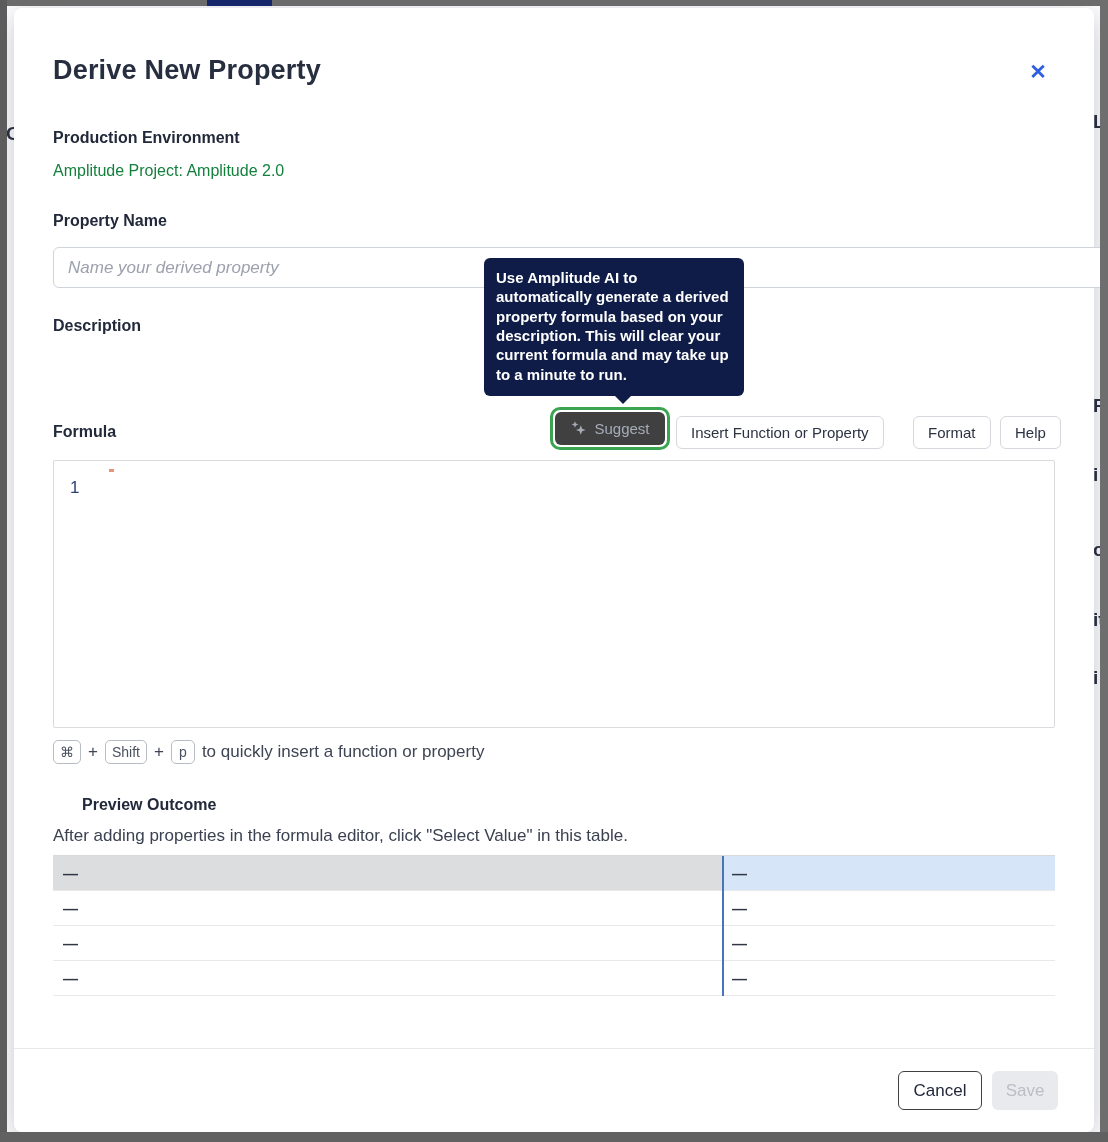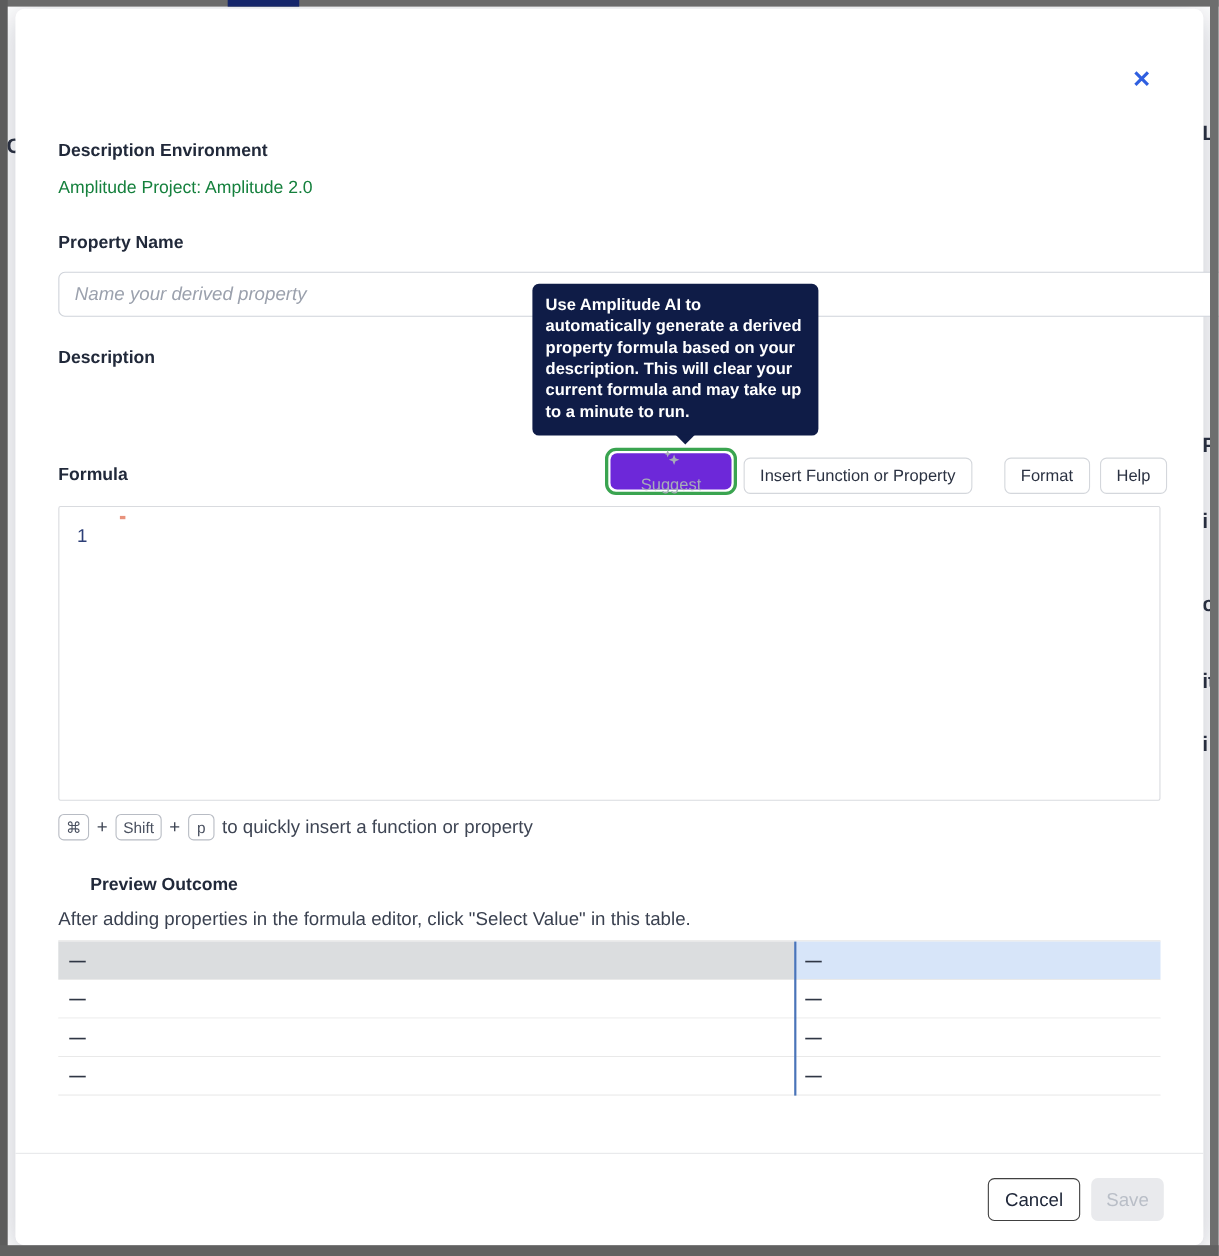--- a/index.html
+++ b/index.html
@@ -66,23 +66,23 @@
     background: #fff; border: 1px solid #d4d7dc; border-radius: 6px;
     font-size: 15px; color: #2b3242; cursor: pointer; white-space: nowrap;
   }
   .suggest-ring {
     left: 536px; top: 399px; width: 120px; height: 43px;
     border: 3px solid #3aa450; border-radius: 10px; padding: 2px; z-index: 20;
     background: #fff;
   }
   .suggest-btn {
     width: 100%; height: 100%;
-    background: #6d28d9; border: none; border-radius: 6px;
+    background: #404040; border: none; border-radius: 6px;
     display: flex; align-items: center; justify-content: center; gap: 7px;
-    font-size: 15px; color: #a6acb8; cursor: default; flex-direction: column;
+    font-size: 15px; color: #a6acb8; cursor: default;
   }
 
   
   .formula-editor {
     left: 39px; top: 452px; width: 1002px; height: 268px;
     border: 1px solid #d9dbdf; border-radius: 2px; background: #fff; cursor: text;
   }
   .line-number { position: absolute; left: 16px; top: 17px; font-size: 17px; color: #2d3f77; }
   .select-chip {
     position: absolute; left: 47px; top: 10px; width: 167px; height: 35px;
@@ -134,23 +134,24 @@
   <span class="frag" style="top:112px;">L</span>
   <span class="frag" style="top:396px;">P</span>
   <span class="frag" style="top:465px;">i</span>
   <span class="frag" style="top:540px;">o</span>
   <span class="frag" style="top:610px;">it</span>
   <span class="frag" style="top:668px;">i</span>
 </div>
 
 <div class="abs modal">
 
+  <div class="abs modal-title">Derive New Property</div>
   <div class="abs close-btn">✕</div>
 
-  <div class="abs section-label" style="left:39px; top:121px;">Description Environment</div>
+  <div class="abs section-label" style="left:39px; top:121px;">Production Environment</div>
   <div class="abs sub-text" style="left:39px; top:154px;">Amplitude Project: Amplitude 2.0</div>
 
   <div class="abs section-label" style="left:39px; top:204px;">Property Name</div>
   <input class="abs text-input" style="top: 239px;" type="text" placeholder="Name your derived property">
 
   <div class="abs section-label" style="left:39px; top:309px;">Description</div>
 
   <div class="abs tooltip">
     <span>Use Amplitude AI to automatically generate a derived property formula based on your description. This will clear your current formula and may take up to a minute to run.</span>
     <div class="tooltip-arrow"></div>

